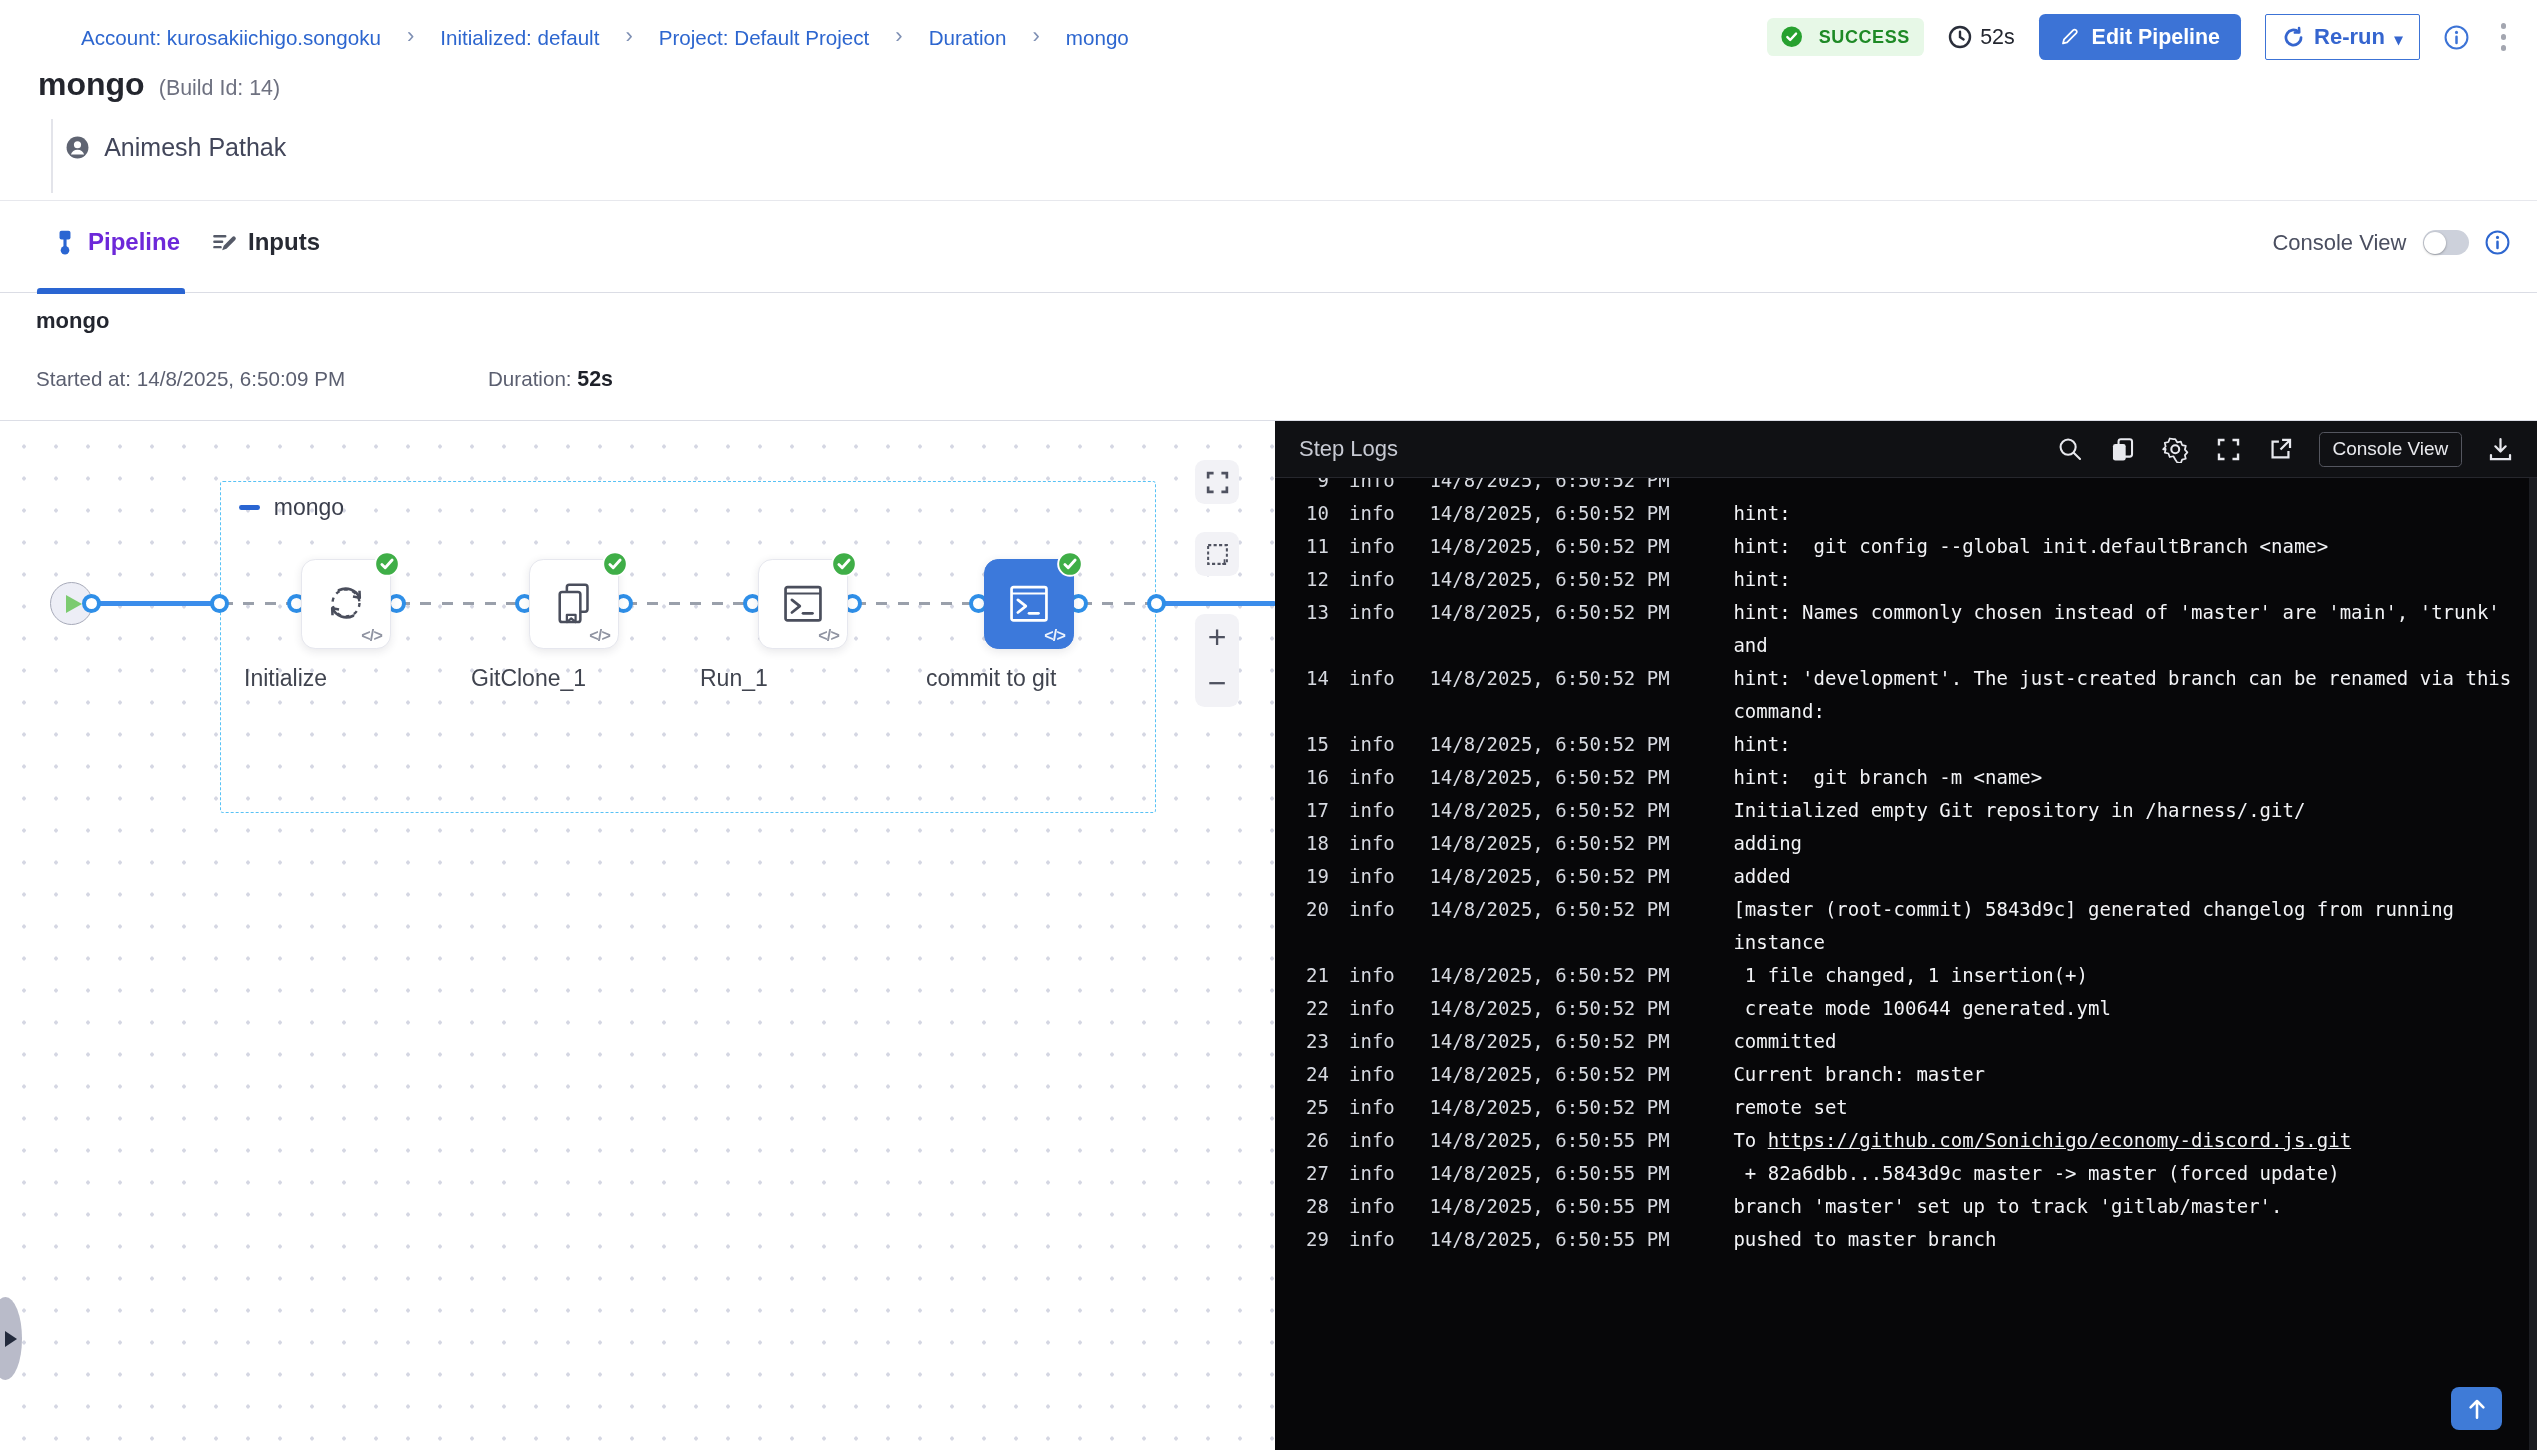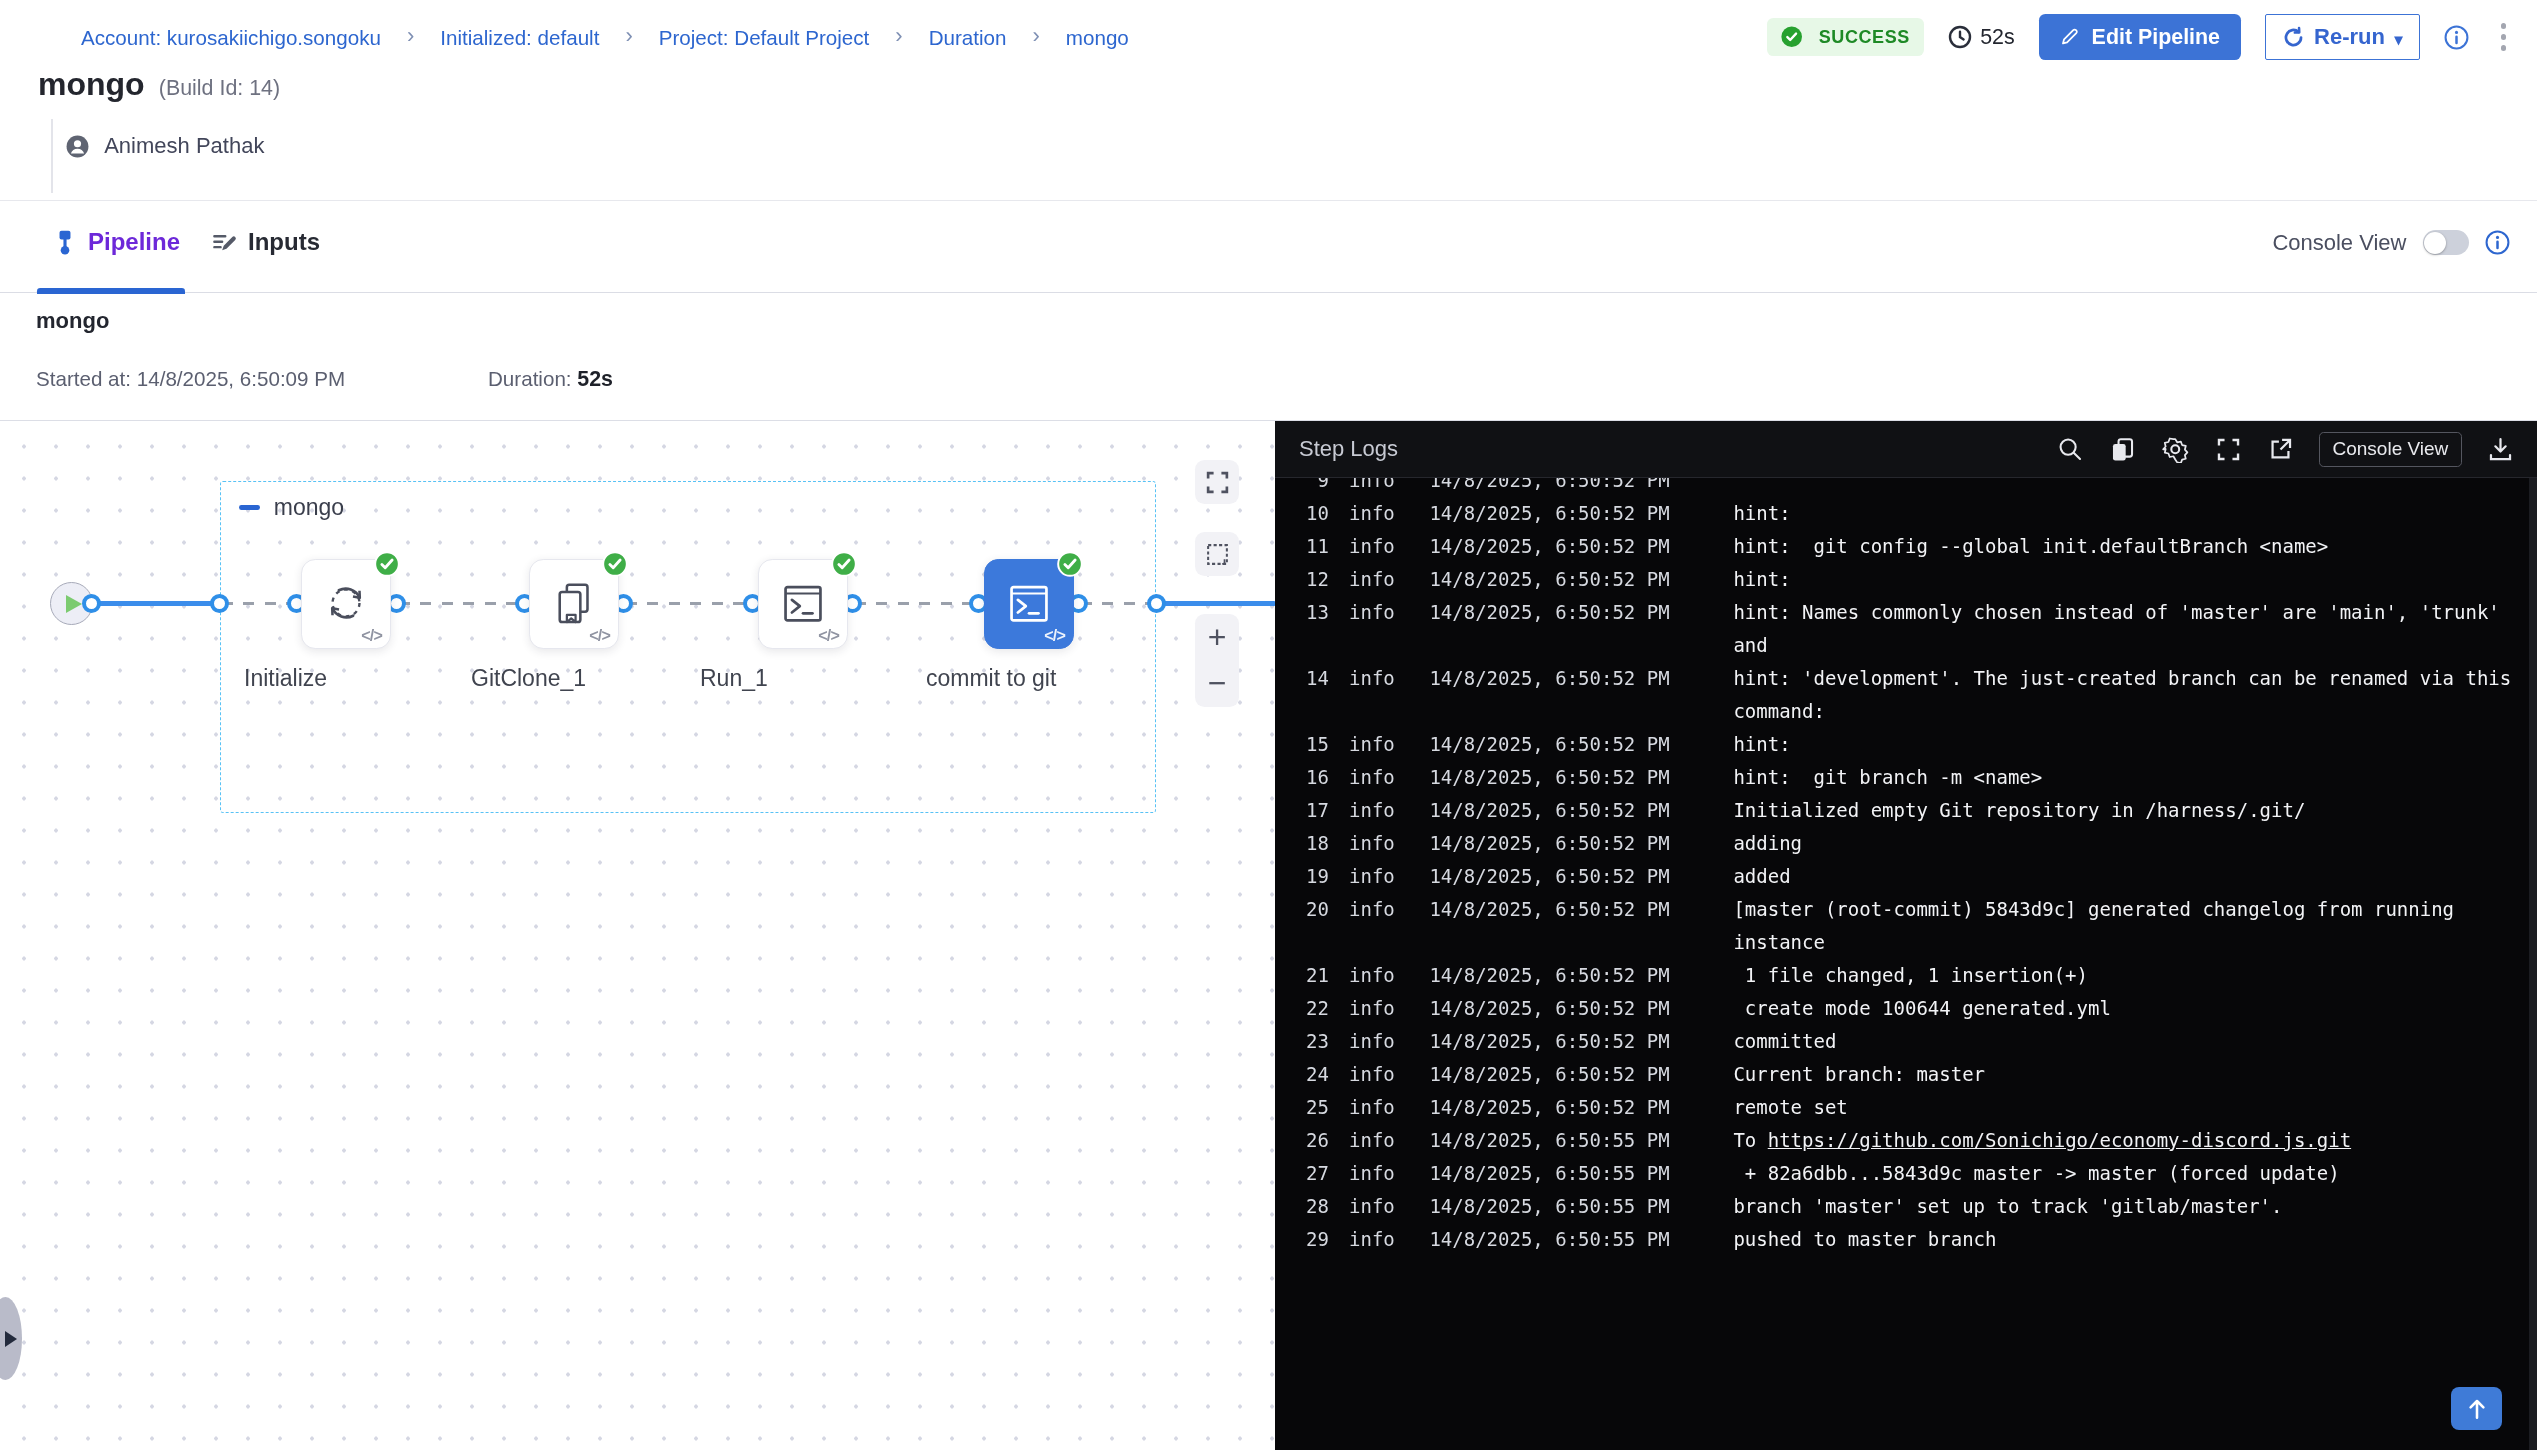--- a/index.html
+++ b/index.html
@@ -27,21 +27,21 @@
   .caret { font-size:16px; transform:translateY(1.6px); }
   .kebab { display:flex; flex-direction:column; gap:5.5px; padding:3.2px 8px; cursor:pointer; }
   .kebab i { width:5.5px; height:5.5px; border-radius:50%; background:#a3a6b0; }
 
   
   .title-row { position:absolute; left:38px; top:66px; display:flex; align-items:baseline; gap:14.2px; }
   .title { font-size:32px; font-weight:800; color:#24262e; }
   .build-id { font-size:21.4px; color:#6e7180; }
   .vline { position:absolute; left:51px; top:119px; height:74px; width:1.6px; background:#e3e4ea; }
   .author-row { position:absolute; left:65px; top:133px; display:flex; align-items:center; gap:14.2px; }
-  .author-name { font-size:22px; color:#42465a; }
+  .author-name { font-size:25px; color:#42465a; }
 
   
   .tabbar { position:absolute; left:0; right:0; top:200px; height:93px; background:#fff;
             border-top:0.8px solid #e7e8ed; border-bottom:1.6px solid #dbdde5; }
   .tab { position:absolute; top:27px; display:flex; align-items:center; gap:11px; font-size:24px; cursor:pointer; }
   .tab-pipeline { left:53px; color:#6d28d9; font-weight:700;align-items:center; }
   .tab-inputs { left:212px; color:#272a33; font-weight:600; }
   .tab-underline { position:absolute; left:37px; bottom:-1.6px; width:148px; height:5.5px; border-radius:3.2px 3.2px 0 0; background:#2a65d2; }
   .consoleview { position:absolute; right:28.5px; top:28.5px; display:flex; align-items:center; gap:16px; }
   .consoleview .lbl { font-size:22px; color:#4b4f60; }

